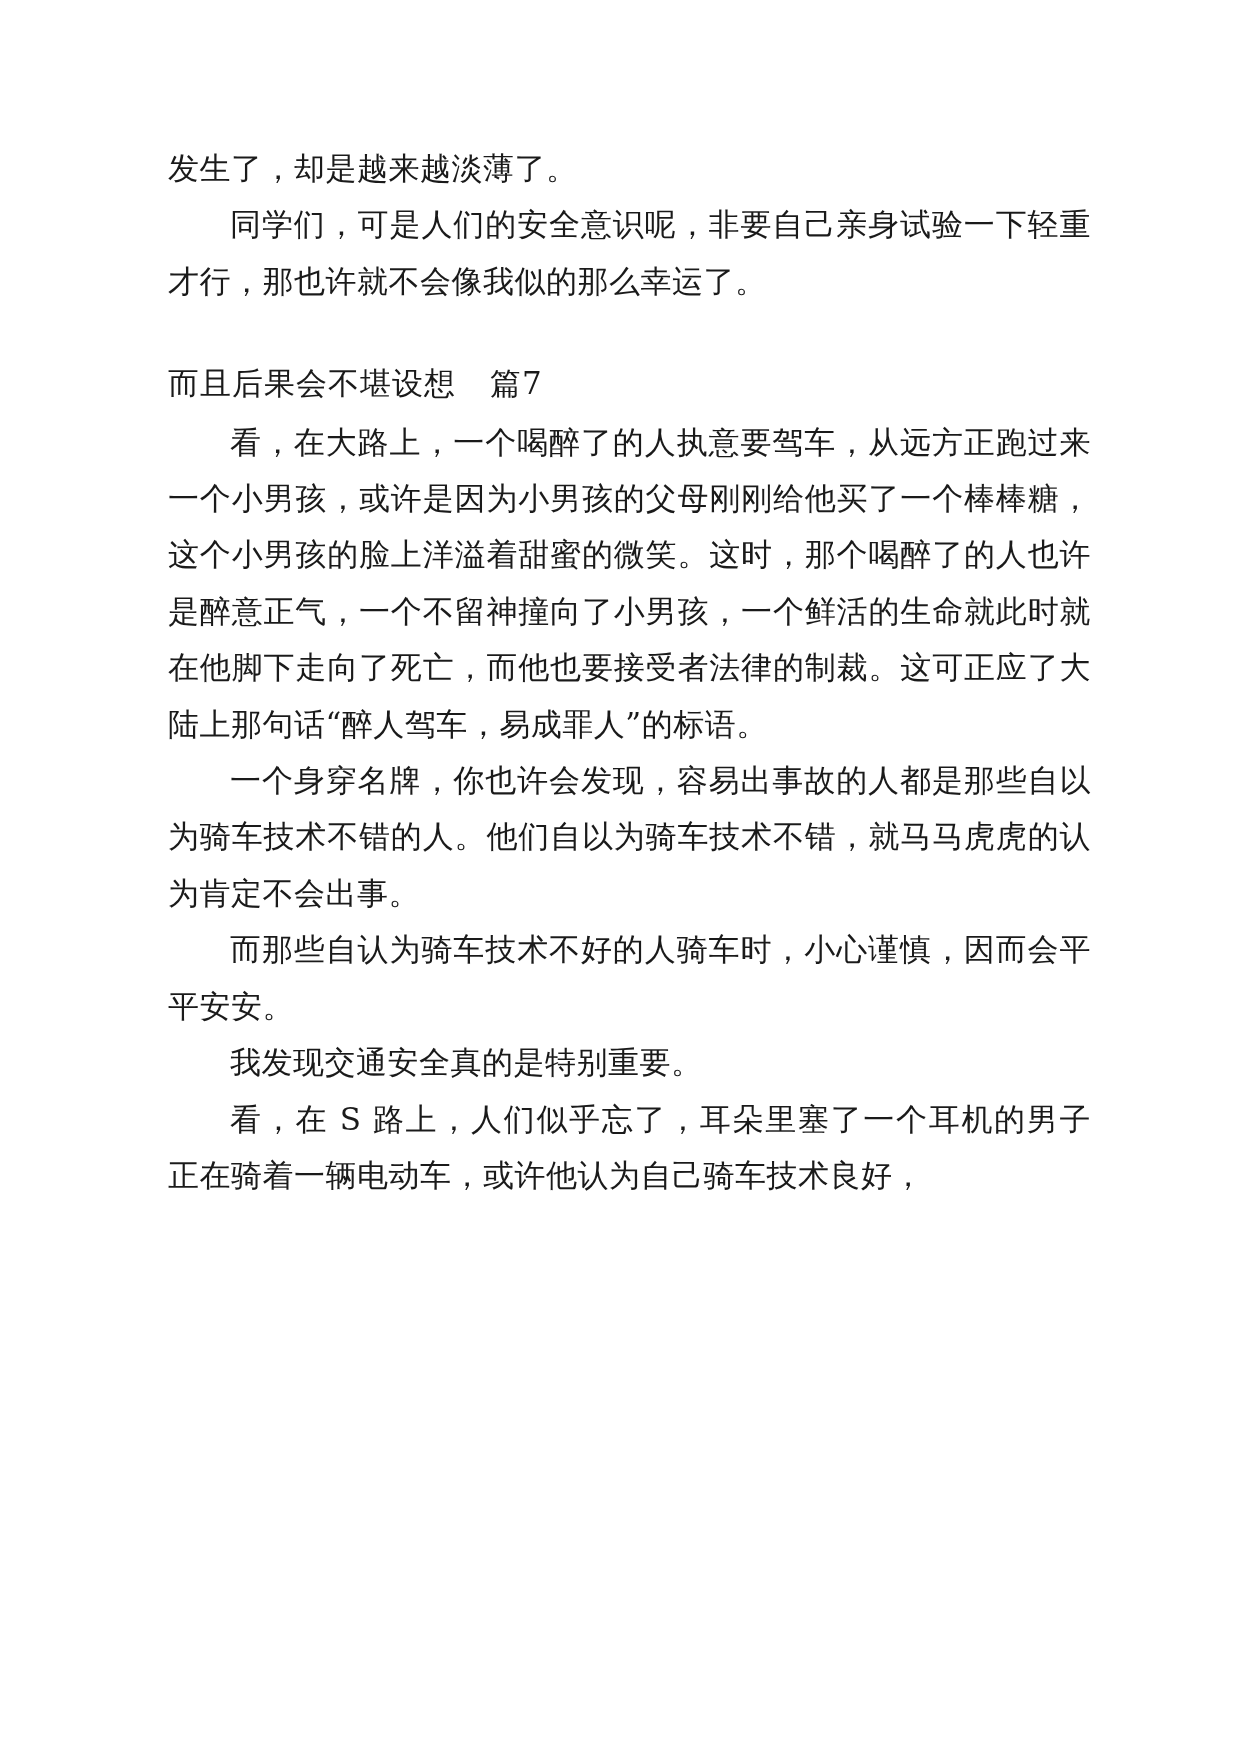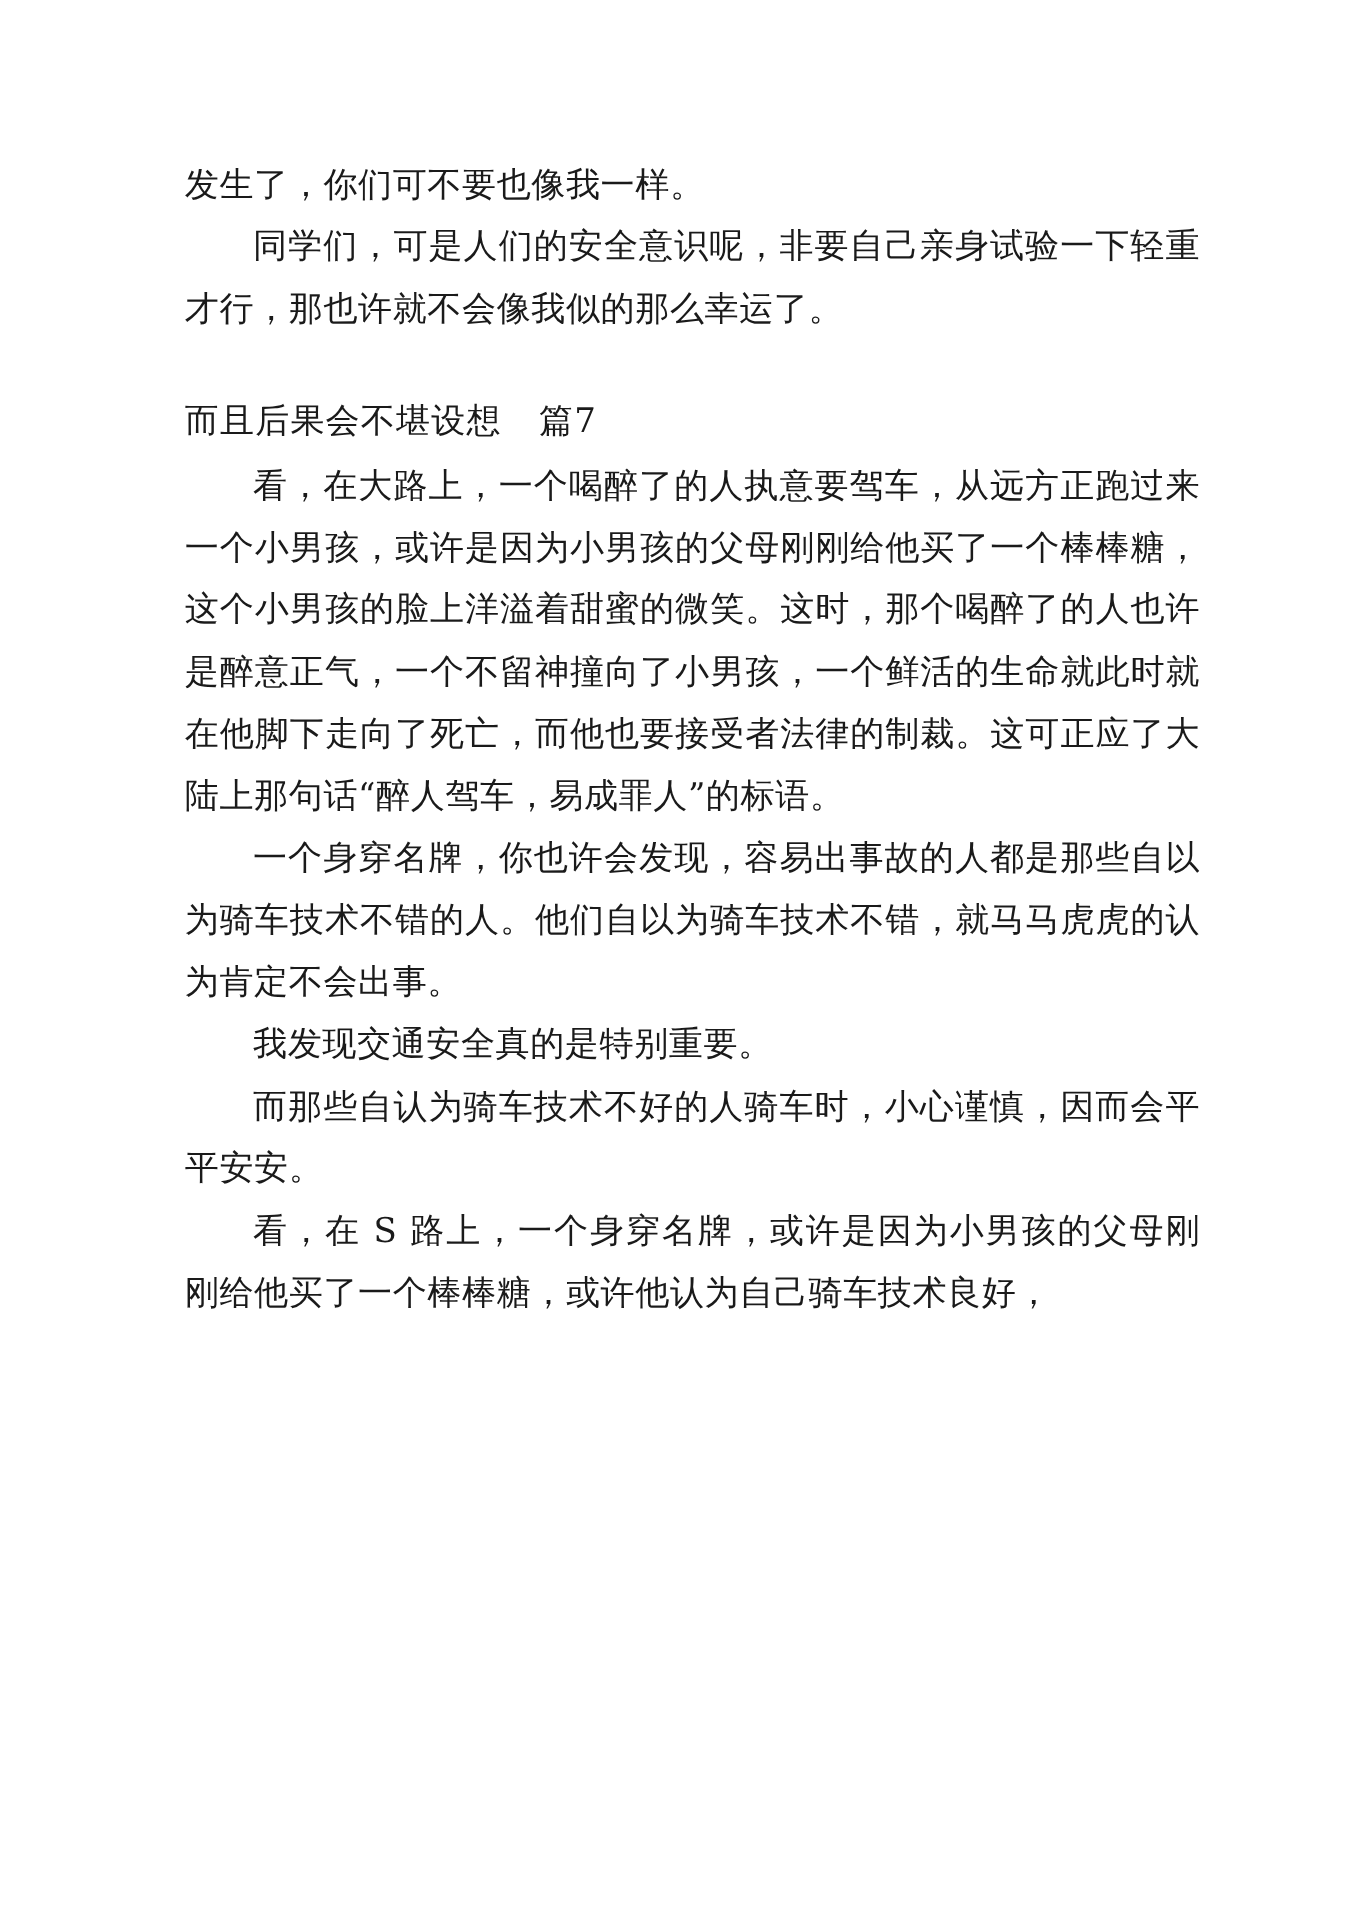--- a/index.html
+++ b/index.html
@@ -46,33 +46,33 @@
   .heading .hd-num {
     margin-left: 34px;
   }
 </style>
 </head>
 <body>
 
 <div class="page">
   <div class="doc-body">
 
-    <p class="para para-noindent">发生了，你们可不要也像我一样。</p>
+    <p class="para para-noindent">发生了，却是越来越淡薄了。</p>
 
     <p class="para">同学们，可是人们的安全意识呢，非要自己亲身试验一下轻重才行，那也许就不会像我似的那么幸运了。</p>
 
     <p class="heading">
       <span>而且后果会不堪设想</span><span class="hd-num">篇7</span>
     </p>
 
 
     <p class="para">看，在大路上，一个喝醉了的人执意要驾车，从远方正跑过来一个小男孩，或许是因为小男孩的父母刚刚给他买了一个棒棒糖，这个小男孩的脸上洋溢着甜蜜的微笑。这时，那个喝醉了的人也许是醉意正气，一个不留神撞向了小男孩，一个鲜活的生命就此时就在他脚下走向了死亡，而他也要接受者法律的制裁。这可正应了大陆上那句话“醉人驾车，易成罪人”的标语。</p>
 
     <p class="para">一个身穿名牌，你也许会发现，容易出事故的人都是那些自以为骑车技术不错的人。他们自以为骑车技术不错，就马马虎虎的认为肯定不会出事。</p>
 
+    <p class="para">而那些自认为骑车技术不好的人骑车时，小心谨慎，因而会平平安安。</p>
+
     <p class="para">我发现交通安全真的是特别重要。</p>
 
-    <p class="para">而那些自认为骑车技术不好的人骑车时，小心谨慎，因而会平平安安。</p>
-
-    <p class="para">看，在 S 路上，一个身穿名牌，或许是因为小男孩的父母刚刚给他买了一个棒棒糖，或许他认为自己骑车技术良好，</p>
+    <p class="para">看，在 S 路上，人们似乎忘了，耳朵里塞了一个耳机的男子正在骑着一辆电动车，或许他认为自己骑车技术良好，</p>
 
   </div>
 </div>
 
 </body></html>

